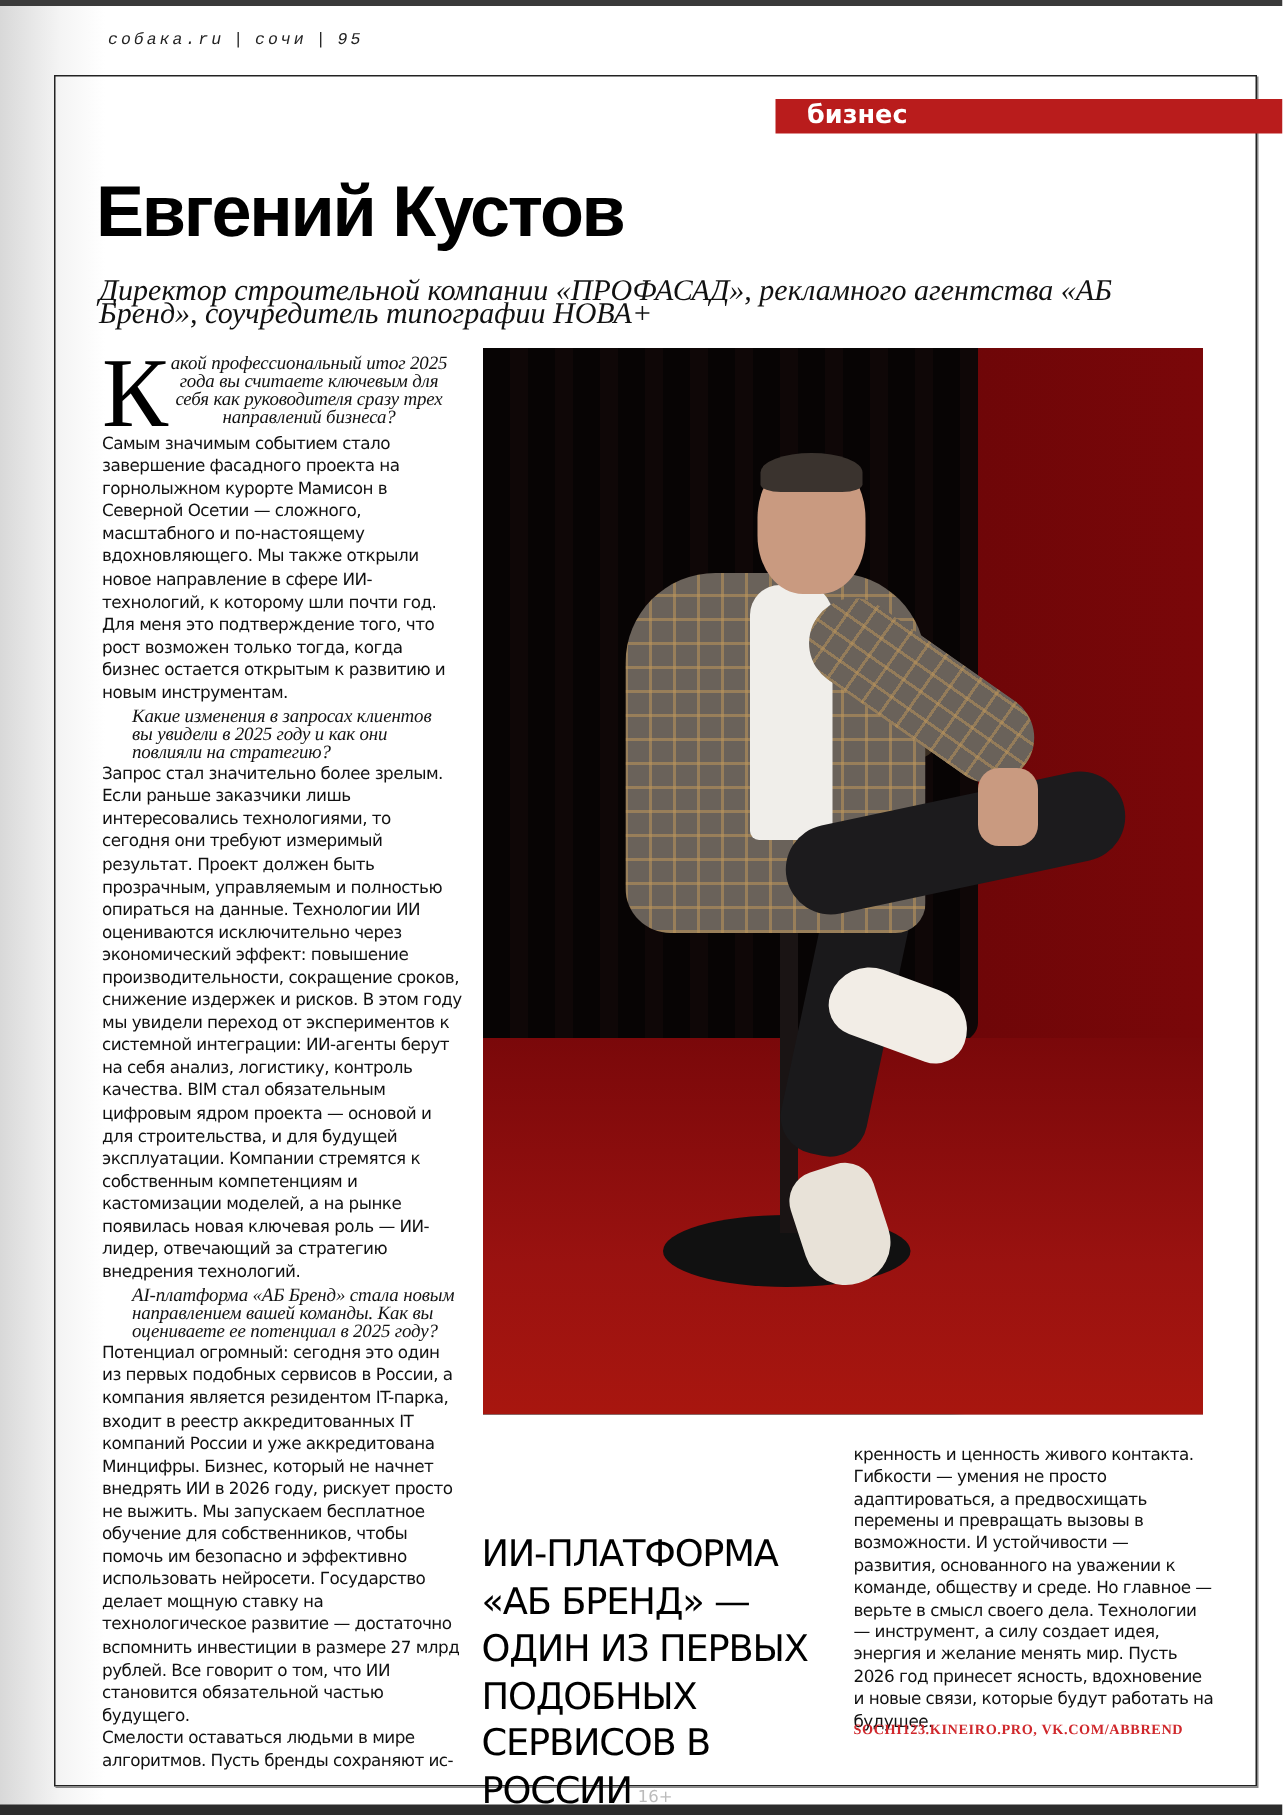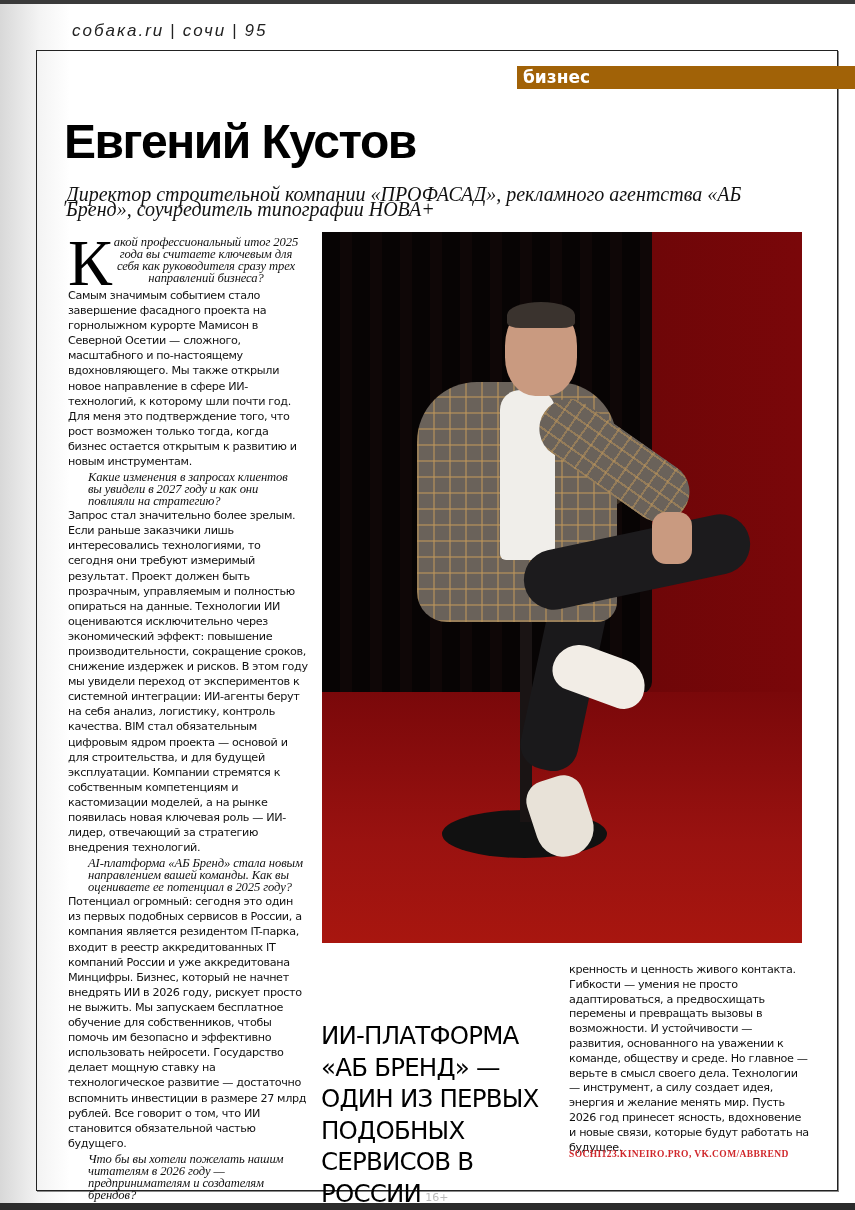--- a/index.html
+++ b/index.html
@@ -8,35 +8,35 @@
     position: relative;
     background: linear-gradient(to right, #d8d8d8 0px, #f4f4f4 40px, #ffffff 70px);
     font-family: "Liberation Sans", sans-serif;
     color: #111;
   }
   .top-bar { position: absolute; left: 0; top: 0; width: 855px; height: 4px; background: #3a3a3a; }
   .bottom-bar { position: absolute; left: 0; top: 1203px; width: 855px; height: 7px; background: #2c2c2c; }
 
   .running-head {
     position: absolute; left: 72px; top: 21px;
-    font-family: Liberation Sans, sans-serif; font-style: italic;
-    font-size: 17px; letter-spacing: 2px; color: #222;
+    font-family: Liberation Mono, monospace; font-style: italic;
+    font-size: 11px; letter-spacing: 2px; color: #222;
   }
   .running-head .sep { padding: 0 6px; font-style: normal; }
 
   .frame {
     position: absolute; left: 36px; top: 50px; width: 802px; height: 1141px;
     border: 1px solid #222; background: transparent;
     box-shadow: 1px 1px 0 #888;
   }
   .rubric {
     position: absolute; left: 517px; top: 66px; width: 338px; height: 23px;
-    background: #a16207; color: #fff;
+    background: #b91c1c; color: #fff;
     font-family: "DejaVu Sans", sans-serif; font-weight: bold; font-size: 17px;
-    line-height: 23px; padding-left: 6px;
+    line-height: 23px; padding-left: 21px;
   }
   .title {
     position: absolute; left: 64px; top: 118px;
     font-family: Liberation Sans, sans-serif; font-weight: bold;
     font-size: 48px; letter-spacing: -1.5px; color: #000; line-height: 1;
   }
   .subtitle {
     position: absolute; left: 66px; top: 187px; width: 700px;
     font-family: "Liberation Serif", serif; font-style: italic;
     font-size: 20px; line-height: 15px; color: #111;
@@ -137,25 +137,24 @@
 
 <h1 class="title">Евгений Кустов</h1>
 <div class="subtitle">Директор строительной компании «ПРОФАСАД», рекламного агентства «АБ Бренд», соучредитель типографии НОВА+</div>
 
 <div class="col-left">
   <div class="q-first">
     <span class="dropcap">К</span>
     <p class="question">акой профессиональный итог 2025 года вы считаете ключевым для себя как руководителя сразу трех направлений бизнеса?</p>
   </div>
   <p class="answer">Самым значимым событием стало завершение фасадного проекта на горнолыжном курорте Мамисон в Северной Осетии — сложного, масштабного и по-настоящему вдохновляющего. Мы также открыли новое направление в сфере ИИ-технологий, к которому шли почти год. Для меня это подтверждение того, что рост возможен только тогда, когда бизнес остается открытым к развитию и новым инструментам.</p>
-  <p class="question">Какие изменения в запросах клиентов вы увидели в 2027 году и как они повлияли на стратегию?</p>
+  <p class="question">Какие изменения в запросах клиентов вы увидели в 2025 году и как они повлияли на стратегию?</p>
   <p class="answer">Запрос стал значительно более зрелым. Если раньше заказчики лишь интересовались технологиями, то сегодня они требуют измеримый результат. Проект должен быть прозрачным, управляемым и полностью опираться на данные. Технологии ИИ оцениваются исключительно через экономический эффект: повышение производительности, сокращение сроков, снижение издержек и рисков. В этом году мы увидели переход от экспериментов к системной интеграции: ИИ-агенты берут на себя анализ, логистику, контроль качества. BIM стал обязательным цифровым ядром проекта — основой и для строительства, и для будущей эксплуатации. Компании стремятся к собственным компетенциям и кастомизации моделей, а на рынке появилась новая ключевая роль — ИИ-лидер, отвечающий за стратегию внедрения технологий.</p>
   <p class="question">AI-платформа «АБ Бренд» стала новым направлением вашей команды. Как вы оцениваете ее потенциал в 2025 году?</p>
   <p class="answer">Потенциал огромный: сегодня это один из первых подобных сервисов в России, а компания является резидентом IT-парка, входит в реестр аккредитованных IT компаний России и уже аккредитована Минцифры. Бизнес, который не начнет внедрять ИИ в 2026 году, рискует просто не выжить. Мы запускаем бесплатное обучение для собственников, чтобы помочь им безопасно и эффективно использовать нейросети. Государство делает мощную ставку на технологическое развитие — достаточно вспомнить инвестиции в размере 27 млрд рублей. Все говорит о том, что ИИ становится обязательной частью будущего.</p>
-  <p class="question">Что бы вы хотели пожелать нашим читателям в 2026 году — предпринимателям и создателям брендов?</p>
   <p class="answer">Смелости оставаться людьми в мире алгоритмов. Пусть бренды сохраняют ис-</p>
 </div>
 
 <div class="photo" aria-label="portrait-man-plaid-jacket-on-bar-stool">
   <div class="curtain-edge"></div>
   <div class="floor"></div>
   <div class="stool-base"></div>
   <div class="stool-pole"></div>
   <div class="stool-seat"></div>
   <div class="leg"></div>

